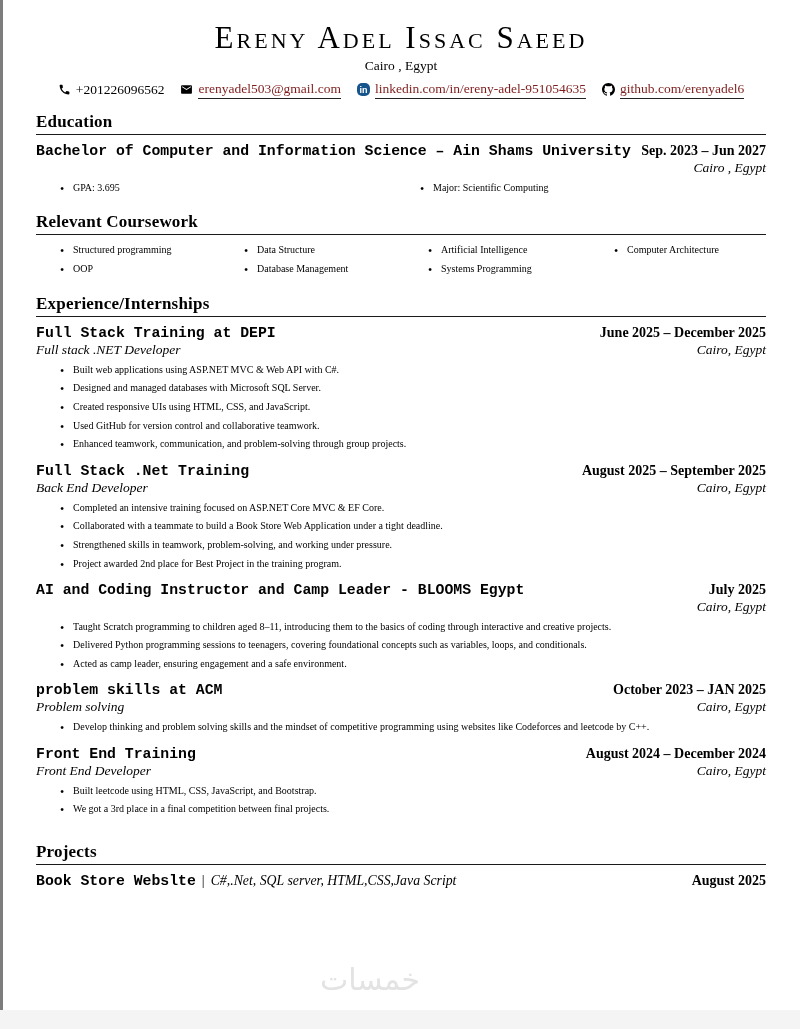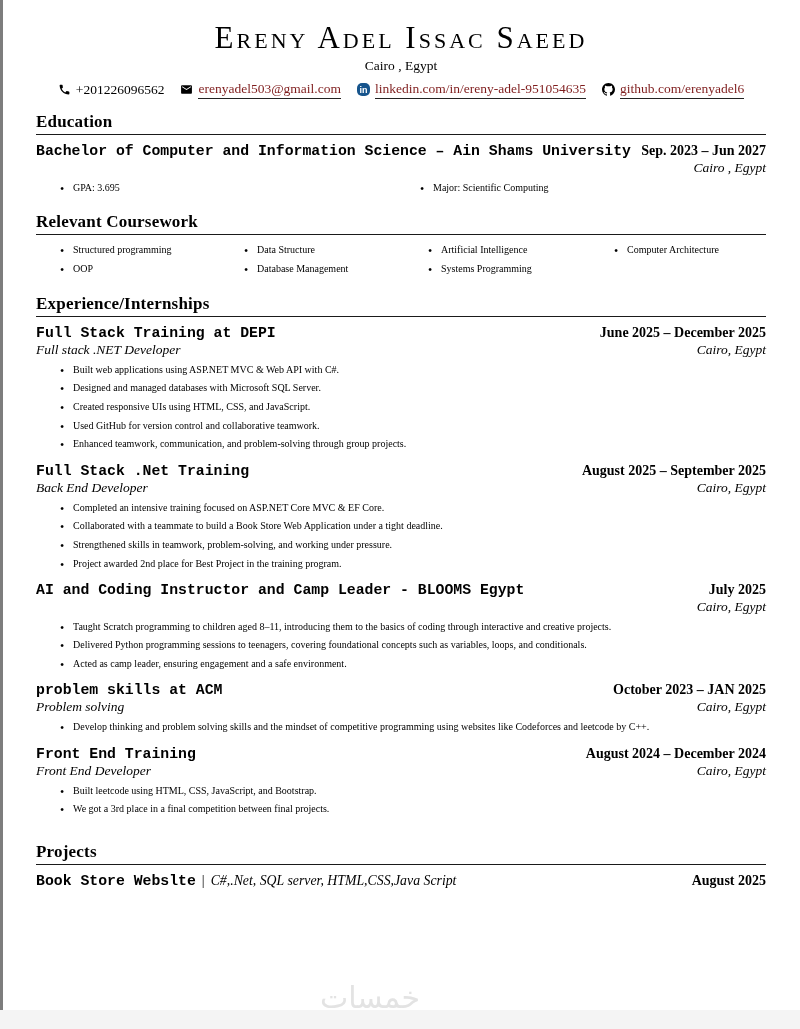--- a/index.html
+++ b/index.html
@@ -104,21 +104,21 @@
   .course-grid li { margin-bottom: 3px; }
   
   .proj-title-wrap { display: flex; align-items: baseline; gap: 6px; }
   .proj-sep { font-size: 14px; }
   .proj-tech { font-size: 13.8px; font-style: italic; }
   .projects-section { margin-top: 26px; }
   
   .watermark {
     position: absolute;
     left: 0; right: 60px;
-    bottom: 14px;
+    bottom: 32px;
     text-align: center;
     font-size: 30px;
     font-family: "DejaVu Sans", sans-serif;
     color: #e3e3e3;
     letter-spacing: 1px;
     user-select: none;
   }
 </style>
 </head>
 <body>

